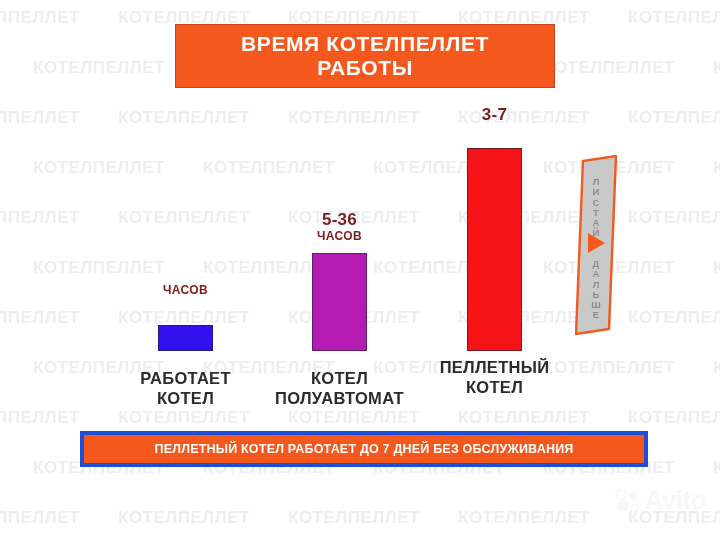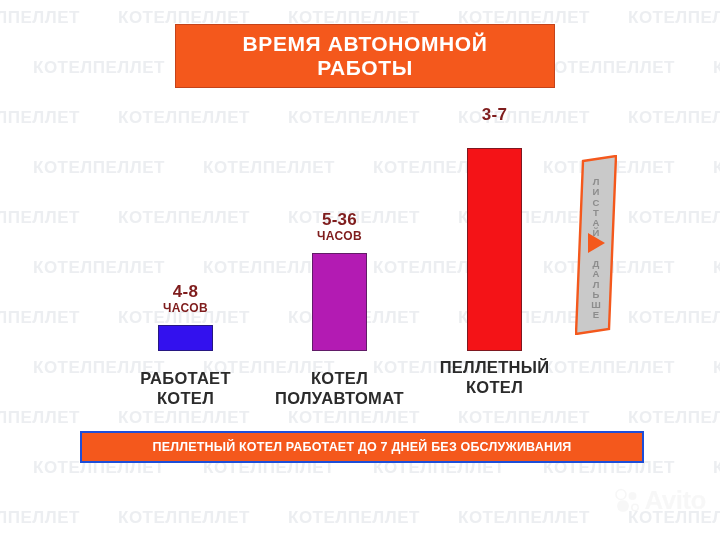--- a/index.html
+++ b/index.html
@@ -143,21 +143,21 @@
   }
 
   
   #footer-box {
     position: absolute;
     left: 80px;
     top: 431px;
     width: 560px;
     height: 28px;
     background: #f4581c;
-    border: 2px solid #1d4ed8;
+    border: 4px solid #1d4ed8;
     z-index: 4;
     display: flex;
     align-items: center;
     justify-content: center;
   }
   #footer-text {
     color: #ffffff;
     font-weight: bold;
     font-size: 12.5px;
     letter-spacing: 0.2px;
@@ -244,27 +244,26 @@
       <div class="wm" style="left: 543px; top: 458px; color: rgb(236, 238, 241);">КОТЕЛПЕЛЛЕТ</div>
       <div class="wm" style="left: 713px; top: 458px; color: rgb(236, 238, 241);">КОТЕЛПЕЛЛЕТ</div>
       <div class="wm" style="left: -52px; top: 508px; color: rgb(236, 238, 241);">КОТЕЛПЕЛЛЕТ</div>
       <div class="wm" style="left: 118px; top: 508px; color: rgb(236, 238, 241);">КОТЕЛПЕЛЛЕТ</div>
       <div class="wm" style="left: 288px; top: 508px; color: rgb(236, 238, 241);">КОТЕЛПЕЛЛЕТ</div>
       <div class="wm" style="left: 458px; top: 508px; color: rgb(236, 238, 241);">КОТЕЛПЕЛЛЕТ</div>
       <div class="wm" style="left: 628px; top: 508px; color: rgb(236, 238, 241);">КОТЕЛПЕЛЛЕТ</div>
     </div>
 
   <div id="header-box">
-    <div id="header-title">ВРЕМЯ АВТОНОМНОЙ
+    <div id="header-title">ВРЕМЯ КОТЕЛПЕЛЛЕТ
 РАБОТЫ</div>
   </div>
 
   <div id="chart">
       <div class="bar-value" style="left: 105.5px; top: 283px;">
-        <span class="v-main">4-8</span>
         <span class="v-unit">ЧАСОВ</span>
       </div>
       <div class="bar-rect" style="left: 158px; width: 55px; height: 26px; top: 325px; background: rgb(51, 17, 238);"></div>
       <div class="bar-cat" style="left: 85.5px; top: 369px;">РАБОТАЕТ
 КОТЕЛ</div>
       <div class="bar-value" style="left: 259.5px; top: 211px;">
         <span class="v-main">5-36</span>
         <span class="v-unit">ЧАСОВ</span>
       </div>
       <div class="bar-rect" style="left: 312px; width: 55px; height: 98px; top: 253px; background: rgb(179, 27, 179);"></div>

